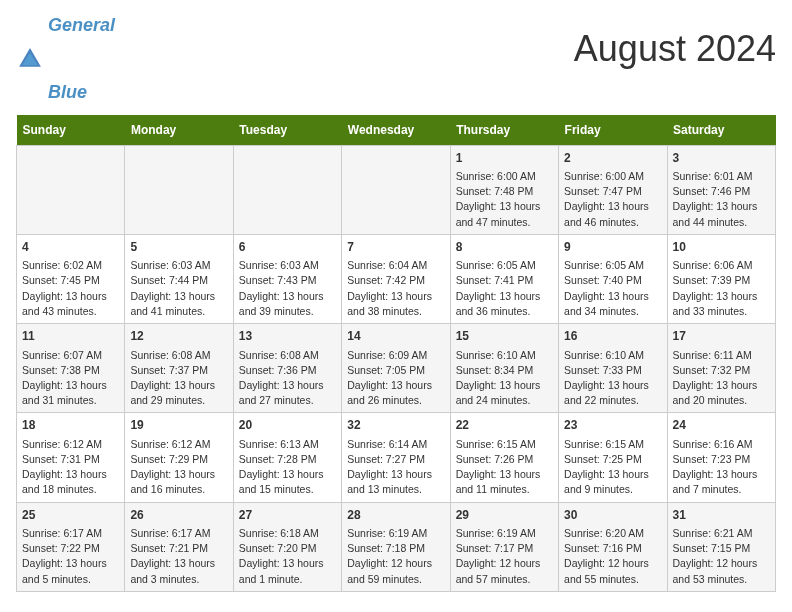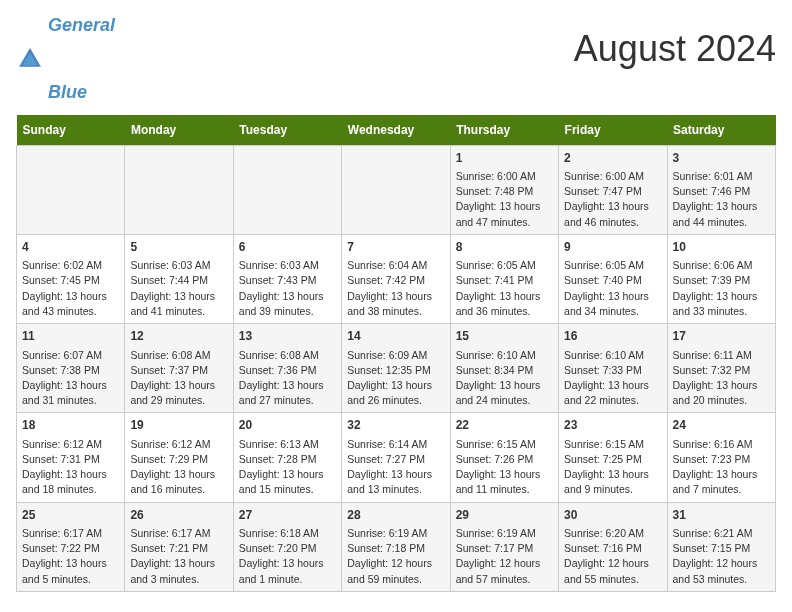--- a/index.html
+++ b/index.html
@@ -135,21 +135,21 @@
         <td><span class="day-number">6</span><span>Sunrise: 6:03 AM</span><br><span>Sunset: 7:43 PM</span><br><span>Daylight: 13 hours and 39 minutes.</span></td>
         <td><span class="day-number">7</span><span>Sunrise: 6:04 AM</span><br><span>Sunset: 7:42 PM</span><br><span>Daylight: 13 hours and 38 minutes.</span></td>
         <td><span class="day-number">8</span><span>Sunrise: 6:05 AM</span><br><span>Sunset: 7:41 PM</span><br><span>Daylight: 13 hours and 36 minutes.</span></td>
         <td><span class="day-number">9</span><span>Sunrise: 6:05 AM</span><br><span>Sunset: 7:40 PM</span><br><span>Daylight: 13 hours and 34 minutes.</span></td>
         <td><span class="day-number">10</span><span>Sunrise: 6:06 AM</span><br><span>Sunset: 7:39 PM</span><br><span>Daylight: 13 hours and 33 minutes.</span></td>
       </tr>
       <tr>
         <td><span class="day-number">11</span><span>Sunrise: 6:07 AM</span><br><span>Sunset: 7:38 PM</span><br><span>Daylight: 13 hours and 31 minutes.</span></td>
         <td><span class="day-number">12</span><span>Sunrise: 6:08 AM</span><br><span>Sunset: 7:37 PM</span><br><span>Daylight: 13 hours and 29 minutes.</span></td>
         <td><span class="day-number">13</span><span>Sunrise: 6:08 AM</span><br><span>Sunset: 7:36 PM</span><br><span>Daylight: 13 hours and 27 minutes.</span></td>
-        <td><span class="day-number">14</span><span>Sunrise: 6:09 AM</span><br><span>Sunset: 12:35 PM</span><br><span>Daylight: 13 hours and 26 minutes.</span></td>
+        <td><span class="day-number">14</span><span>Sunrise: 6:09 AM</span><br><span>Sunset: 7:05 PM</span><br><span>Daylight: 13 hours and 26 minutes.</span></td>
         <td><span class="day-number">15</span><span>Sunrise: 6:10 AM</span><br><span>Sunset: 8:34 PM</span><br><span>Daylight: 13 hours and 24 minutes.</span></td>
         <td><span class="day-number">16</span><span>Sunrise: 6:10 AM</span><br><span>Sunset: 7:33 PM</span><br><span>Daylight: 13 hours and 22 minutes.</span></td>
         <td><span class="day-number">17</span><span>Sunrise: 6:11 AM</span><br><span>Sunset: 7:32 PM</span><br><span>Daylight: 13 hours and 20 minutes.</span></td>
       </tr>
       <tr>
         <td><span class="day-number">18</span><span>Sunrise: 6:12 AM</span><br><span>Sunset: 7:31 PM</span><br><span>Daylight: 13 hours and 18 minutes.</span></td>
         <td><span class="day-number">19</span><span>Sunrise: 6:12 AM</span><br><span>Sunset: 7:29 PM</span><br><span>Daylight: 13 hours and 16 minutes.</span></td>
         <td><span class="day-number">20</span><span>Sunrise: 6:13 AM</span><br><span>Sunset: 7:28 PM</span><br><span>Daylight: 13 hours and 15 minutes.</span></td>
         <td><span class="day-number">32</span><span>Sunrise: 6:14 AM</span><br><span>Sunset: 7:27 PM</span><br><span>Daylight: 13 hours and 13 minutes.</span></td>
         <td><span class="day-number">22</span><span>Sunrise: 6:15 AM</span><br><span>Sunset: 7:26 PM</span><br><span>Daylight: 13 hours and 11 minutes.</span></td>

